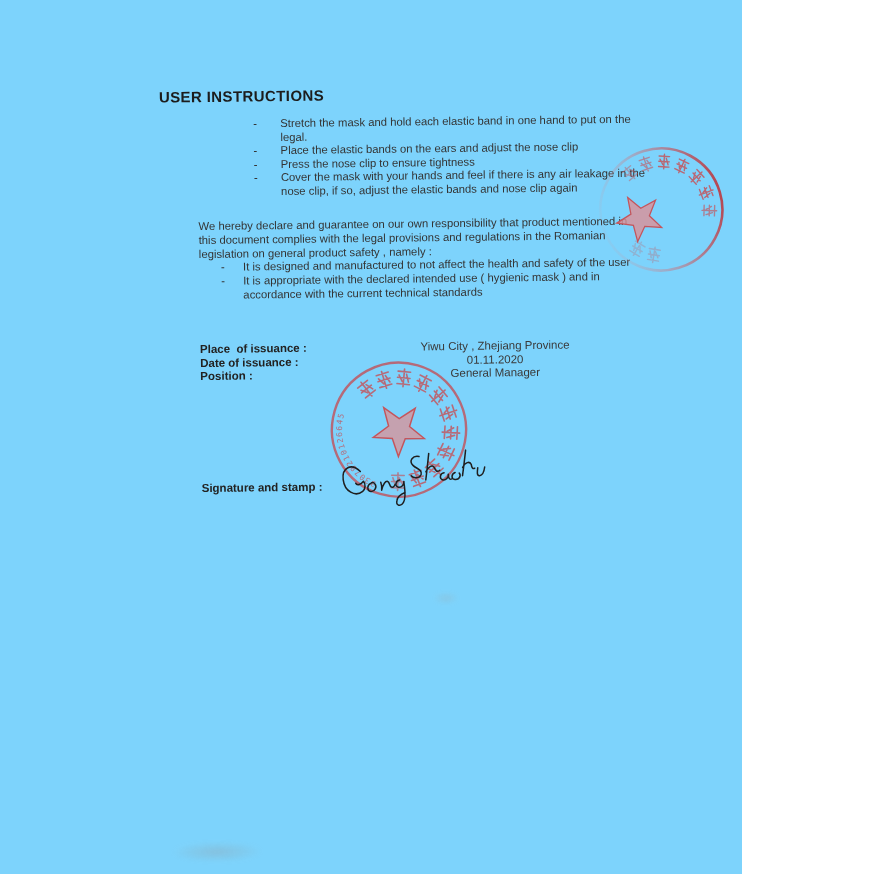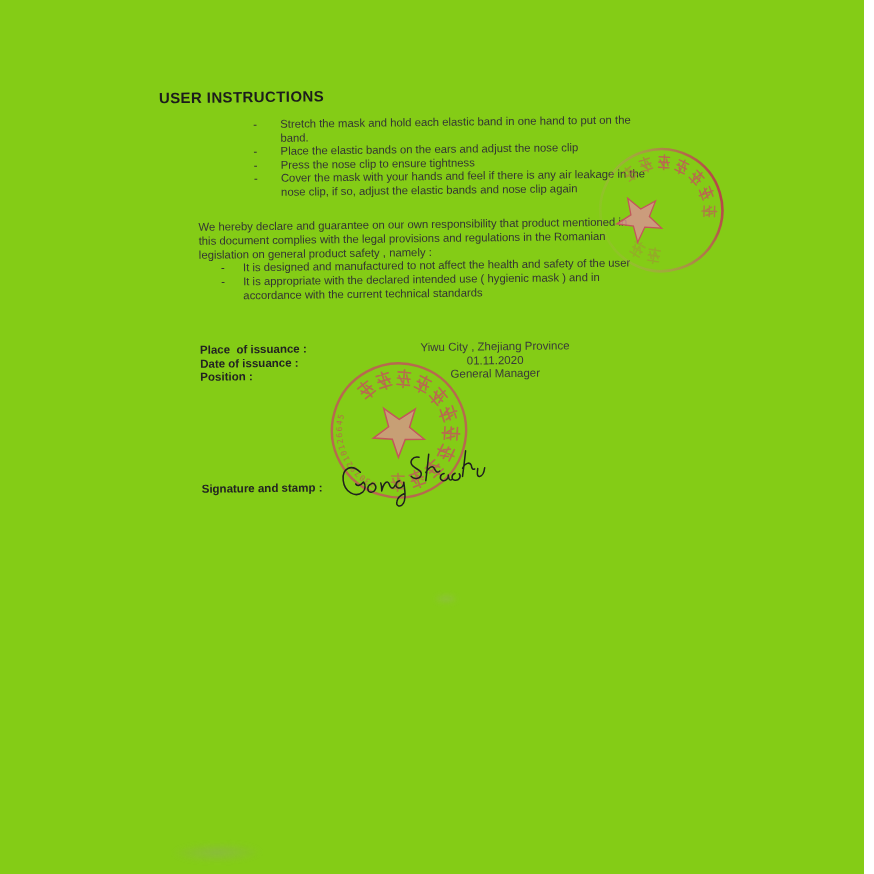--- a/index.html
+++ b/index.html
@@ -1,17 +1,17 @@
 <!DOCTYPE html>
 <html><head>
 <meta charset="utf-8">
 <style>
   html,body{margin:0;padding:0;background:#ffffff;}
   .canvas{
-    position:relative;width:864px;height:874px;background:#84cc16;overflow:hidden;
+    position:relative;width:742px;height:874px;background:#7dd3fc;overflow:hidden;
     font-family:"Liberation Sans", sans-serif;color:#2e2e2e;
   }
   .scan{position:absolute;inset:0;transform:rotate(-0.7deg);transform-origin:50% 40%;}
   .doc-title{
     position:absolute;left:162px;top:86px;font-size:15px;font-weight:bold;
     letter-spacing:.4px;color:#1c1c1c;white-space:pre;
   }
   .steps{position:absolute;left:256px;top:116px;font-size:11.3px;line-height:13.6px;color:#343434;}
   .line-row{display:flex;white-space:pre;}
   .dash-col{width:27px;flex:0 0 27px;}
@@ -43,21 +43,21 @@
 
     <div class="doc-title">USER INSTRUCTIONS</div>
 
     <div class="steps">
       <div class="line-row">
         <span class="dash-col">-</span>
         <span>Stretch the mask and hold each elastic band in one hand to put on the</span>
       </div>
       <div class="line-row">
         <span class="dash-col empty">-</span>
-        <span>band.</span>
+        <span>legal.</span>
       </div>
       <div class="line-row">
         <span class="dash-col">-</span>
         <span>Place the elastic bands on the ears and adjust the nose clip</span>
       </div>
       <div class="line-row">
         <span class="dash-col">-</span>
         <span>Press the nose clip to ensure tightness</span>
       </div>
       <div class="line-row">

